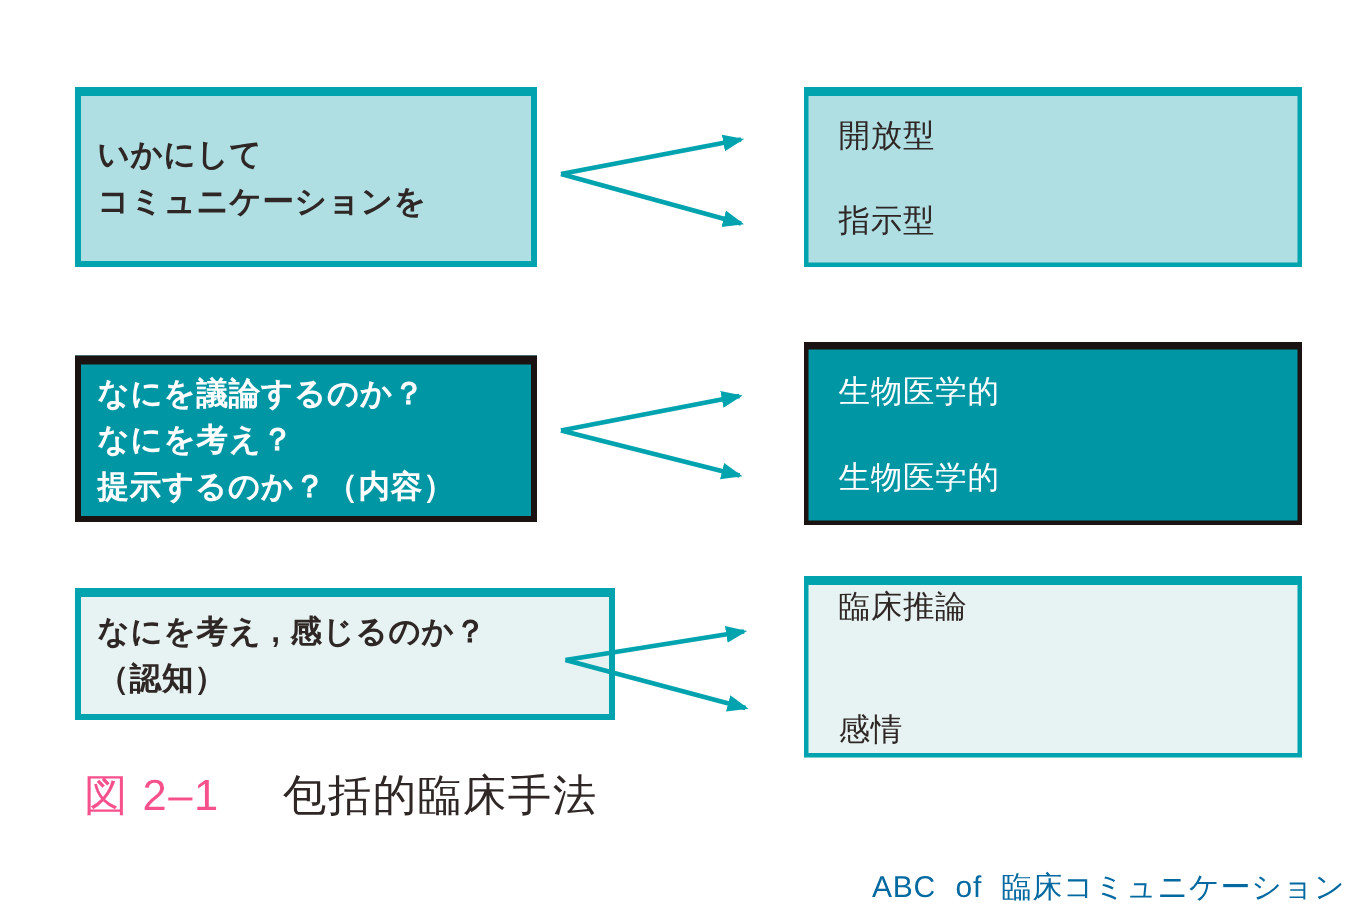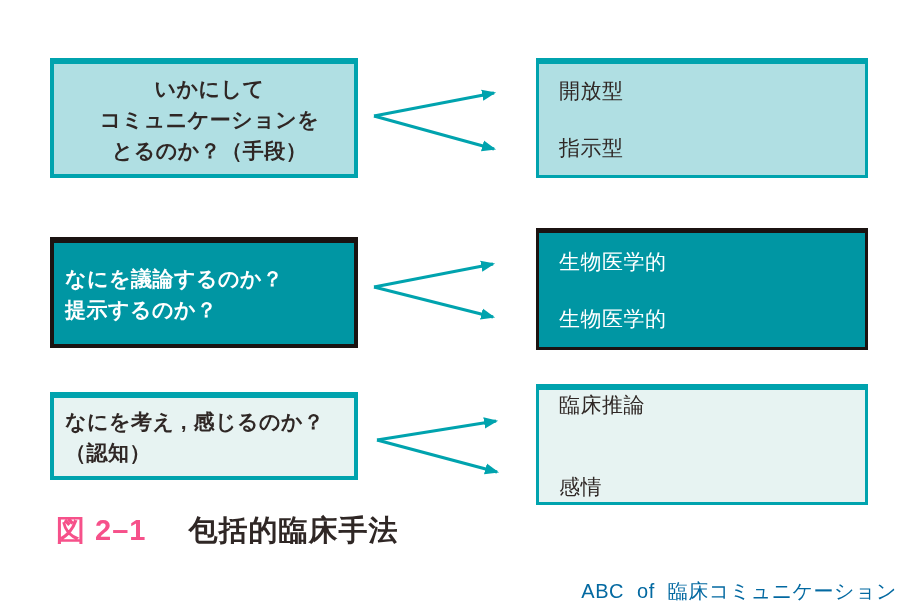--- a/index.html
+++ b/index.html
@@ -76,61 +76,61 @@
   .arrows .head { fill: var(--teal, #00a3ae); }
 
   .caption {
     position: absolute;
     left: 56px;
     top: 511px;
     display: flex;
     align-items: baseline;
     gap: 22px;
     font-size: 29px;
-    font-weight: 700;
+    font-weight: 400;
     letter-spacing: 1px;
   }
   .caption .cap-label { color: var(--caption-pink, #f6518a); }
   .caption .cap-title { color: var(--text-dark, #3a312e); margin-left: 20px; }
 
   .footer {
     position: absolute;
     top: 578px;
     right: 5px;
     font-size: 20px;
     color: #0369a1;
     word-spacing: 7px;
     letter-spacing: 0.5px;
   }
 </style>
 </head>
 <body>
 
 <div class="canvas">
 
-  <div class="box left light" style="left:50px; top:58px; width:308px; height:120px;text-align:center;">
+  <div class="box left light" style="left:50px; top:58px; width:308px; height:120px;">
     <div class="line">いかにして</div>
     <div class="line">コミュニケーションを</div>
-    <div class="line">とるのか？（手段）</div>
   </div>
   <div class="box right light" style="left:514px; top:58px; width:332px; height:120px;">
     <div class="line">開放型</div>
     <div class="line">指示型</div>
   </div>
 
   <div class="box left dark" style="left:50px; top:237px; width:308px; height:111px;">
     <div class="line">なにを議論するのか？</div>
-    <div class="line">提示するのか？</div>
+    <div class="line">なにを考え？</div>
+    <div class="line">提示するのか？（内容）</div>
   </div>
   <div class="box right dark" style="left:514px; top:228px; width:332px; height:122px;">
     <div class="line">生物医学的</div>
     <div class="line">生物医学的</div>
   </div>
 
-  <div class="box left pale" style="left:50px; top:392px; width:308px; height:88px;">
+  <div class="box left pale" style="left:50px; top:392px; width:360px; height:88px;">
     <div class="line">なにを考え , 感じるのか？</div>
     <div class="line">（認知）</div>
   </div>
   <div class="box right pale" style="left:514px; top:384px; width:332px; height:121px;justify-content:space-between;">
     <div class="line">臨床推論</div>
     <div class="line">感情</div>
   </div>
 
   <svg class="arrows" viewBox="0 0 902 610" xmlns="http://www.w3.org/2000/svg">
     <defs>

